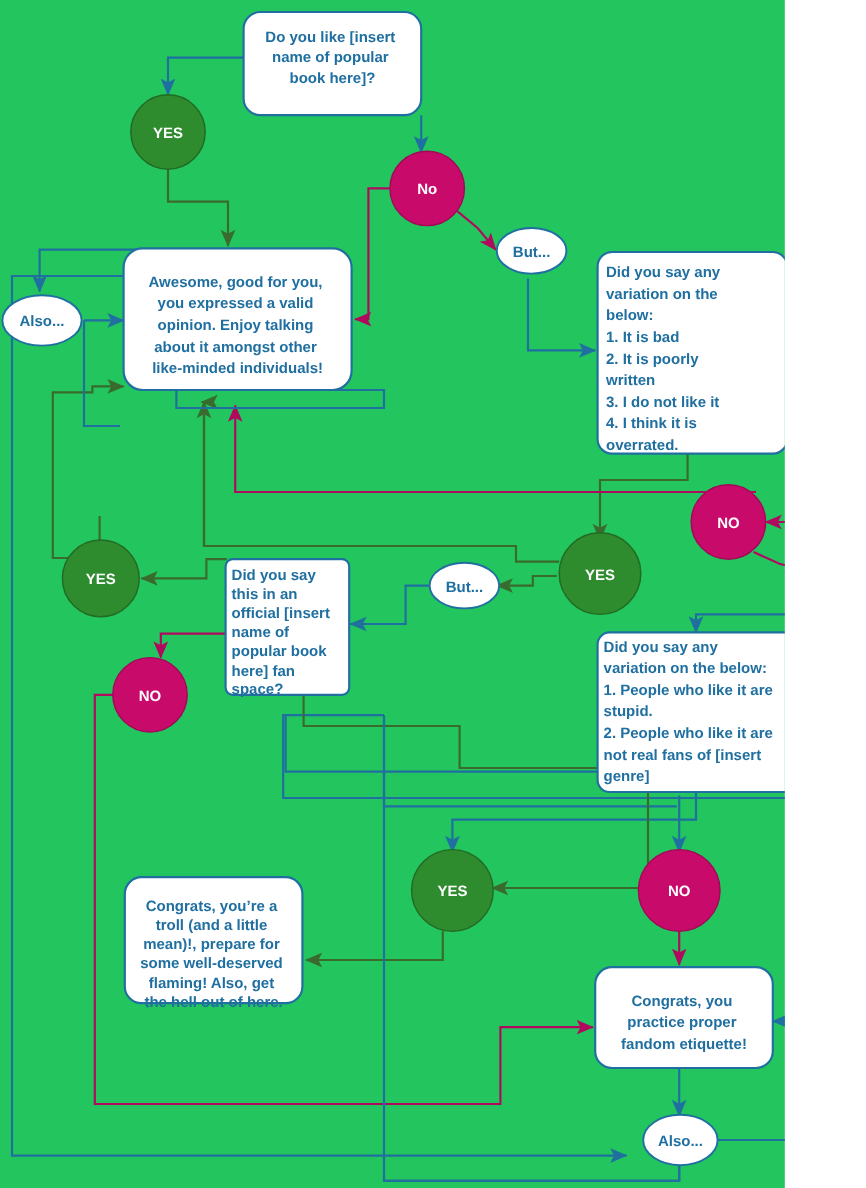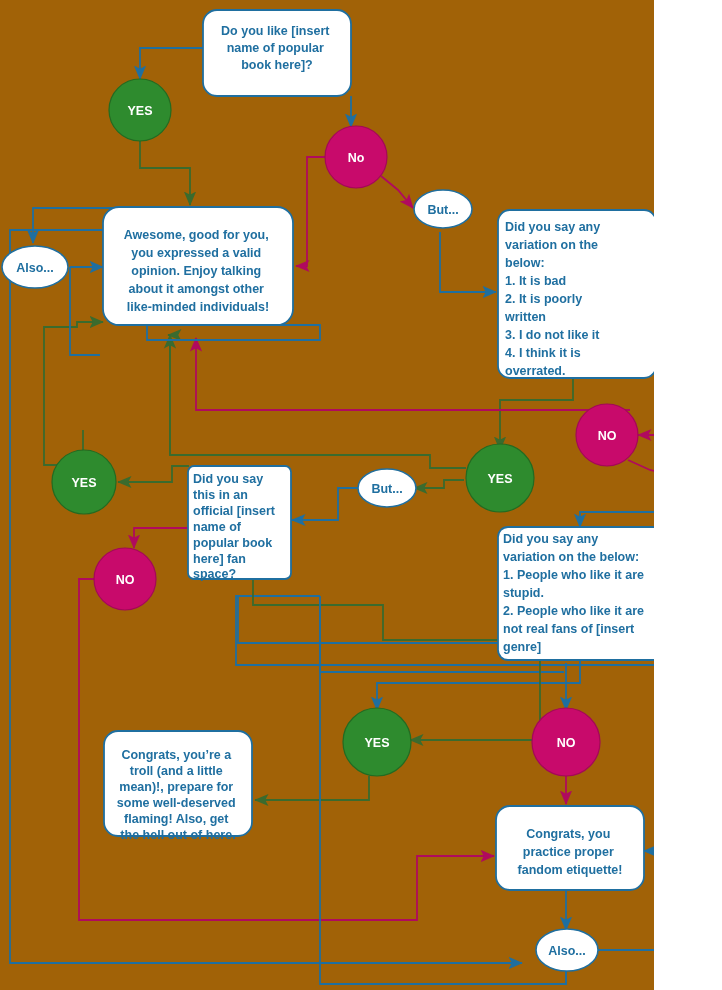--- a/index.html
+++ b/index.html
@@ -7,21 +7,21 @@
     padding: 0;
     background: #ffffff;
   }
   body {
     font-family: "Liberation Sans", sans-serif;
   }
   #flowchart-root {
     position: relative;
     width: 654px;
     height: 990px;
-    background: #a16207;
+    background: #22c55e;
     overflow: hidden;
   }
   svg#flow-svg {
     position: absolute;
     left: 0;
     top: 0;
     width: 722px;
     height: 990px;
   }
   .box-text {

